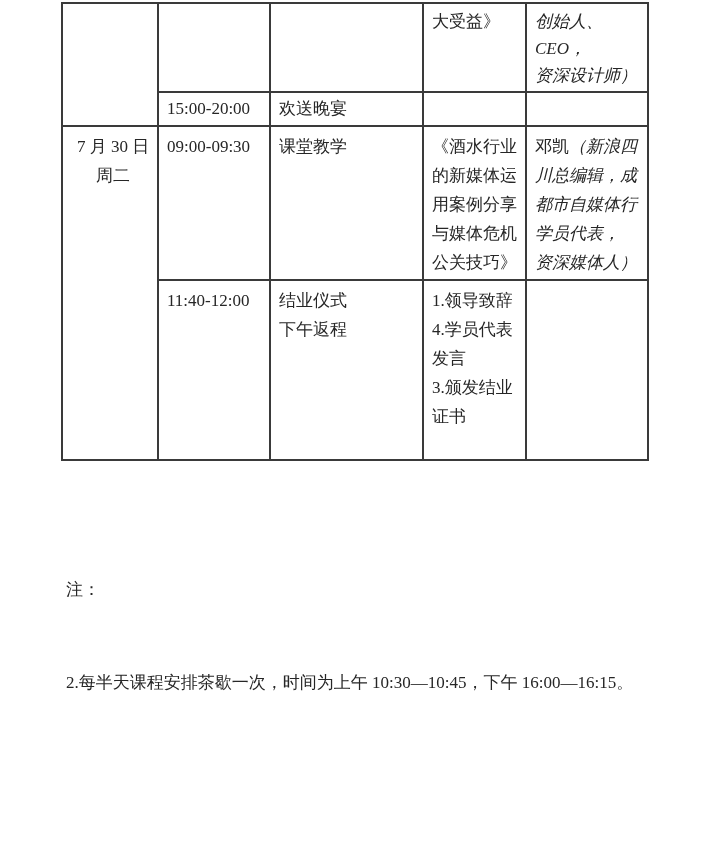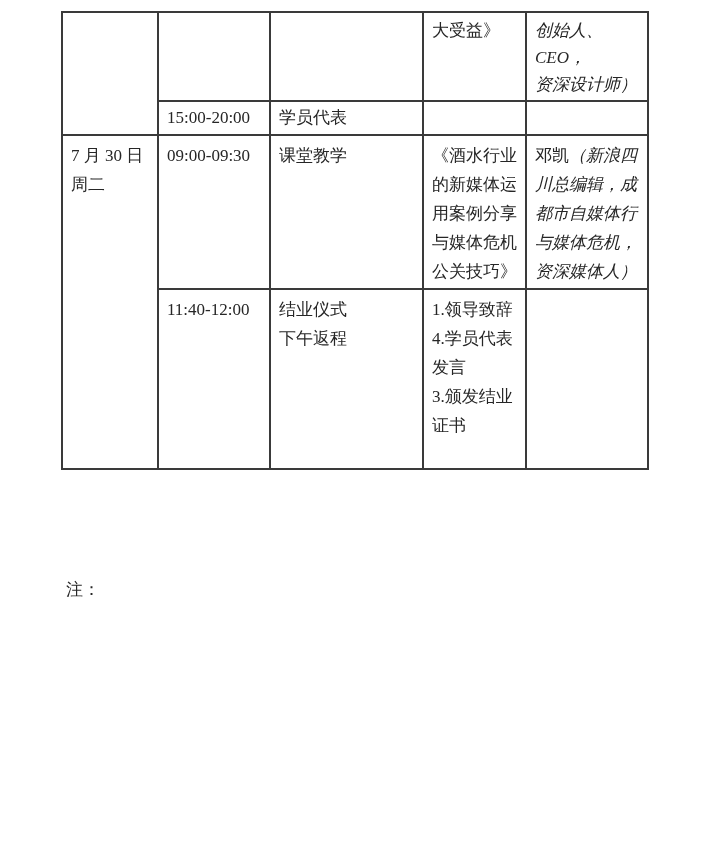--- a/index.html
+++ b/index.html
@@ -14,41 +14,42 @@
     background: #ffffff;
     overflow: hidden;
     font-family: "Liberation Serif", "DejaVu Serif", serif;
     color: #262626;
   }
 
   
   .table-wrap {
     position: absolute;
     left: 61px;
-    top: 11px;
+    top: 2px;
   }
   table.schedule {
     border-collapse: collapse;
     table-layout: fixed;
     width: 586px;
   }
   table.schedule td {
     border: 2px solid #3a3a3a;
     vertical-align: top;
     padding: 5px 2px 2px 8px;
     font-size: 17px;
     line-height: 29px;
     white-space: pre-line;
     overflow: hidden;
   }
   td.c-topic, td.c-instr { padding-left: 6px; }
   tr.r1 td { line-height: 27px; padding-top: 4px; }
   tr.r2 td { padding-top: 1px; }
   td.date-cell {
     vertical-align: middle;
+    text-align: center;
     padding: 0 2px;
     line-height: 30px;
   }
   .kai { font-style: italic; }
 
   
   .notes {
     position: absolute;
     left: 66px;
     top: 512px;
@@ -77,56 +78,57 @@
         <tr class="r1" style="height:60px">
           <td rowspan="2" class="date-cell"></td>
           <td></td>
           <td></td>
           <td class="c-topic">大受益》</td>
           <td class="c-instr"><span class="kai">创始人、CEO，
 资深设计师）</span></td>
         </tr>
         <tr class="r2" style="height:30px">
           <td>15:00-20:00</td>
-          <td>学员代表</td>
+          <td>欢送晚宴</td>
           <td class="c-topic"></td>
           <td class="c-instr"></td>
         </tr>
         <tr style="height:153px">
           <td rowspan="2" class="date-cell">7 月 30 日
 周二</td>
           <td>09:00-09:30</td>
           <td>课堂教学</td>
           <td class="c-topic">《酒水行业
 的新媒体运
 用案例分享
 与媒体危机
 公关技巧》</td>
           <td class="c-instr"><span>邓凯</span><span class="kai">（新浪四
 川总编辑，成
 都市自媒体行
-与媒体危机，
+学员代表，
 资深媒体人）</span></td>
         </tr>
         <tr style="height:180px">
           <td>11:40-12:00</td>
           <td>结业仪式
 下午返程</td>
           <td class="c-topic">1.领导致辞
 4.学员代表
 发言
 3.颁发结业
 证书</td>
           <td class="c-instr"></td>
         </tr>
       </tbody>
     </table>
   </div>
 
   <div class="notes">
     <div class="note-item">注：</div>
+    <div class="note-item">2.每半天课程安排茶歇一次，时间为上午 10:30—10:45，下午 16:00—16:15。</div>
     
     
     
     
   </div>
 
 </div>
 
 </body></html>

